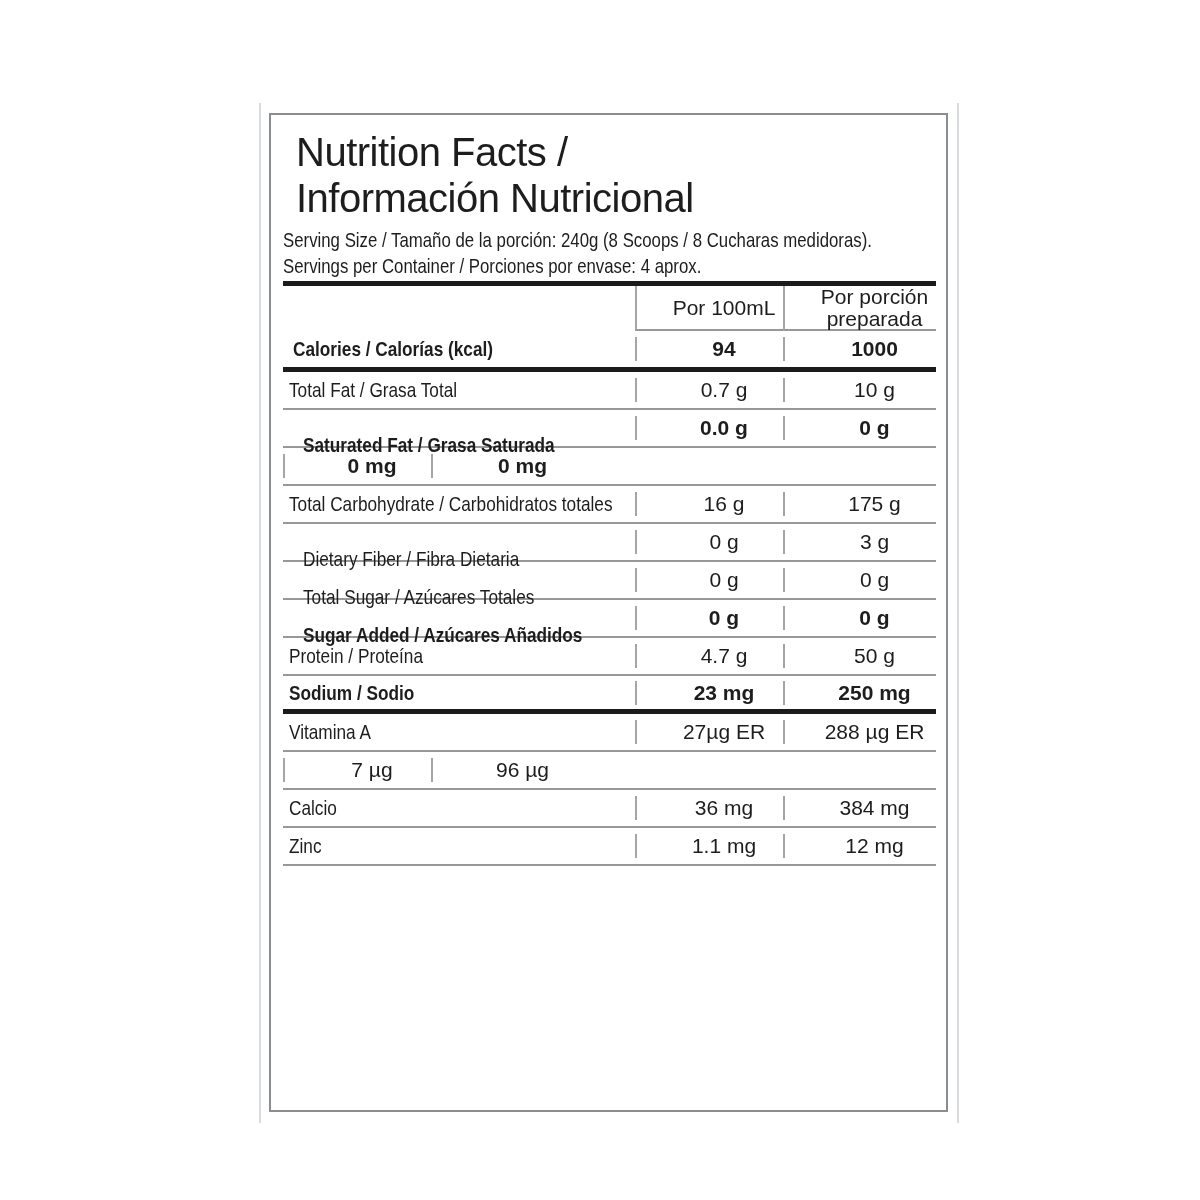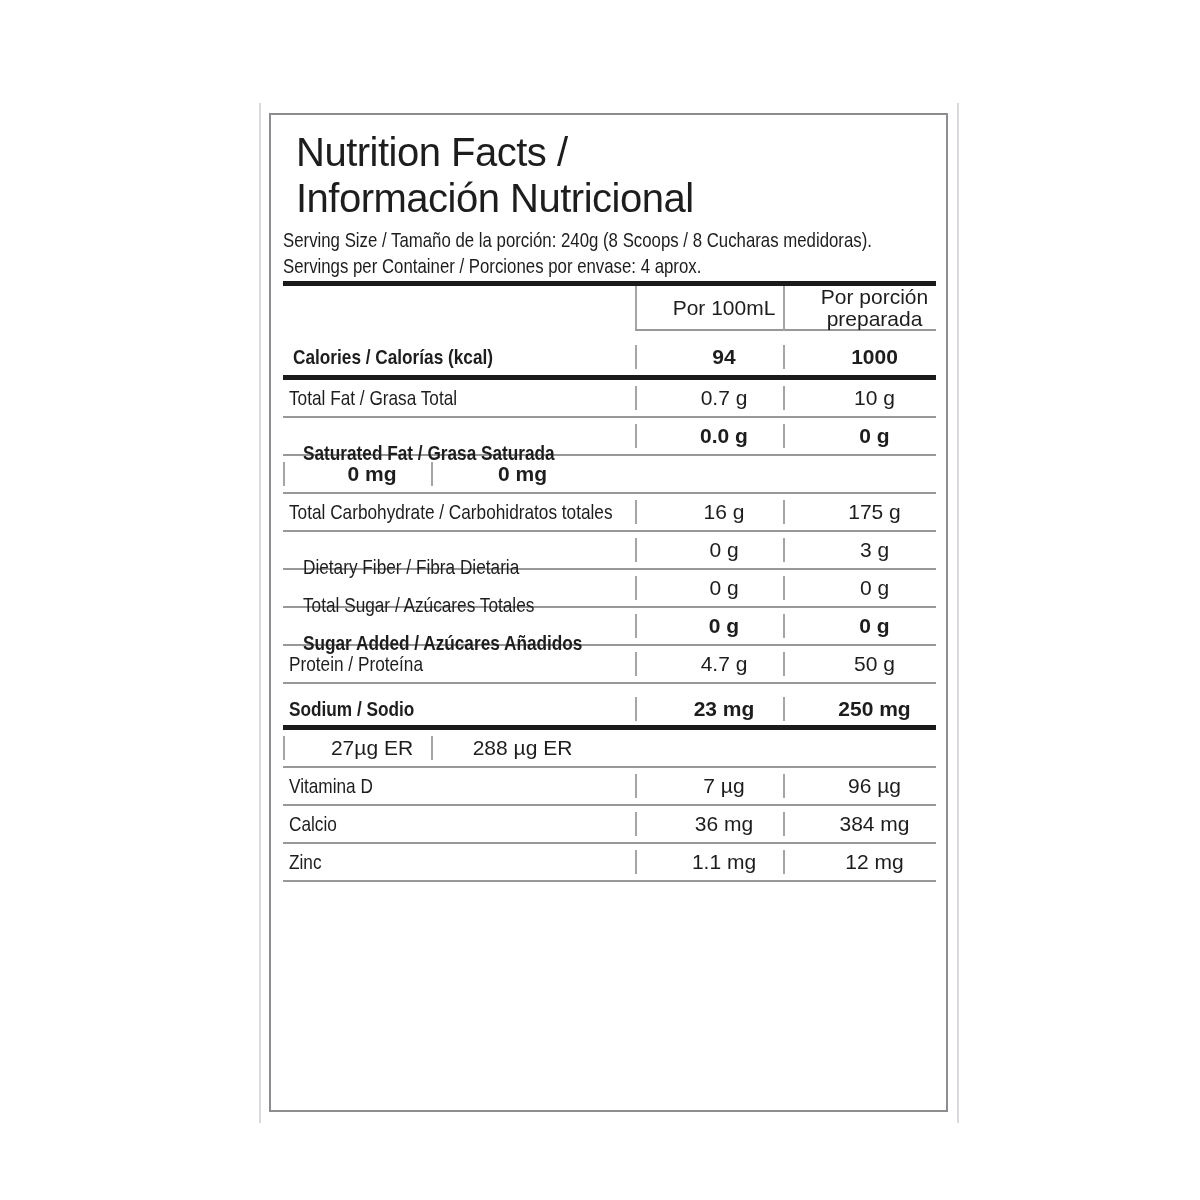--- a/index.html
+++ b/index.html
@@ -36,21 +36,21 @@
   }
   .ntable{position:absolute;left:12px;top:166px;width:653px;}
   .rule-thick{height:5px;background:var(--rule-thick);}
   .nrow{
     display:flex;align-items:center;height:38px;
     border-bottom:2px solid var(--rule-thin);
     font-size:21px;
   }
   .nrow.header{height:45px;border-bottom:none;align-items:stretch;}
   .nrow.short{height:41px;}
-  .nrow.thick-bottom{border-bottom:5px solid var(--rule-thick);margin-top:8px;}
+  .nrow.thick-bottom{border-bottom:5px solid var(--rule-thick);}
   .nrow.bold{font-weight:bold;}
   .c1{width:352px;padding-left:6px;display:flex;align-items:center;overflow:hidden;}
   .nrow.indent .c1{padding-left:20px;margin-top:33px;}
   .nrow.short .c1{padding-left:10px;}
   .c2{width:148px;}
   .c3{width:153px;}
   .c2,.c3{
     border-left:2px solid var(--divider);
     display:flex;align-items:center;justify-content:center;text-align:center;padding-left:28px;
   }
@@ -197,31 +197,31 @@
       <span class="rlabel">Sodium / Sodio</span>
     </div>
     <div class="c2">
       <span>23 mg</span>
     </div>
     <div class="c3">
       <span>250 mg</span>
     </div>
   </div>
           <div class="nrow">
+    <div class="c1">
+      <span class="rlabel">Vitamina A</span>
+    </div>
     <div class="c2">
       <span>27µg ER</span>
     </div>
     <div class="c3">
       <span>288 µg ER</span>
     </div>
   </div>
           <div class="nrow">
-    <div class="c1">
-      <span class="rlabel">Vitamina D</span>
-    </div>
     <div class="c2">
       <span>7 µg</span>
     </div>
     <div class="c3">
       <span>96 µg</span>
     </div>
   </div>
           <div class="nrow">
     <div class="c1">
       <span class="rlabel">Calcio</span>

